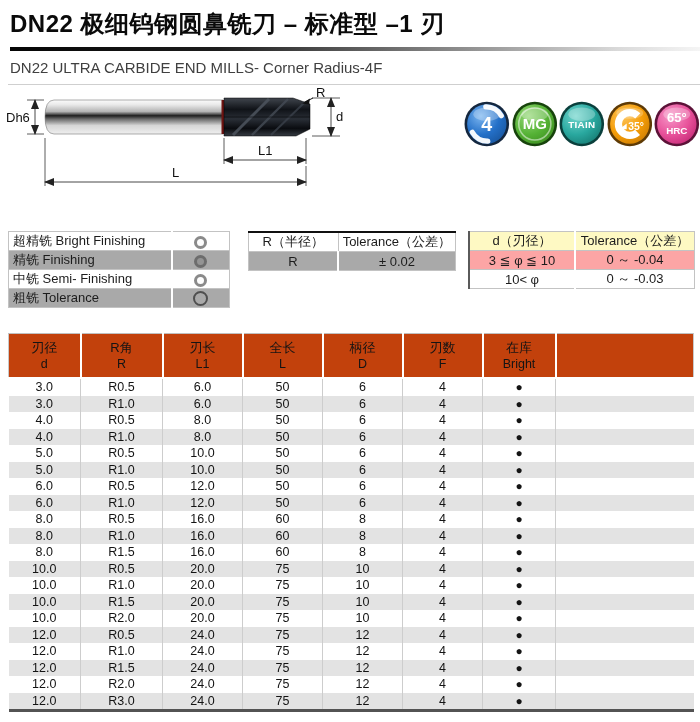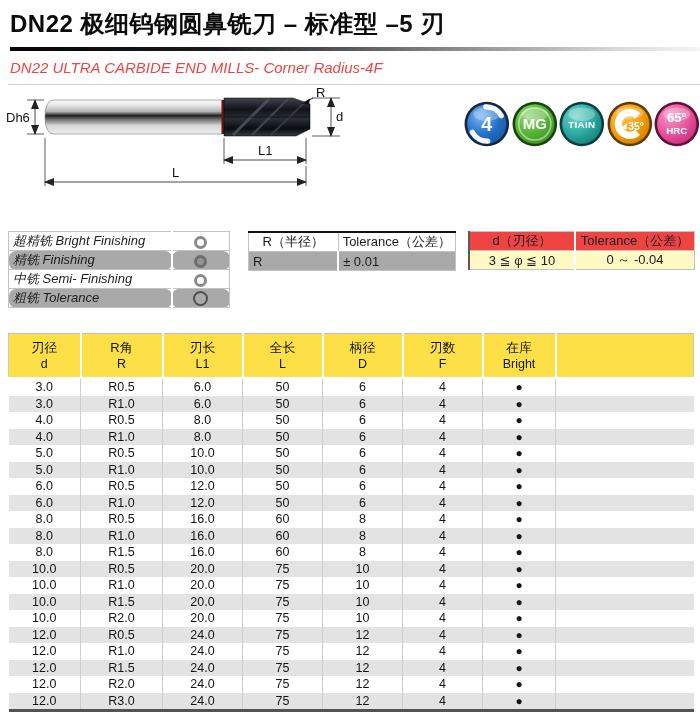--- a/index.html
+++ b/index.html
@@ -3,82 +3,82 @@
 <meta charset="utf-8">
 <style>
   html,body{margin:0;padding:0;background:#fff;}
   .page{position:relative;width:700px;height:722px;background:#fff;overflow:hidden;
         font-family:"Liberation Sans","DejaVu Sans",sans-serif;color:#111;}
 
   
   .title{position:absolute;left:10px;top:8px;font-size:24px;font-weight:bold;letter-spacing:.5px;color:#0a0a0a;white-space:nowrap;}
   .title-rule{position:absolute;left:10px;top:47px;width:690px;height:4px;
               background:linear-gradient(90deg,#050505 0%,#1c1c1c 30%,#8c8c8c 65%,#d9d9d9 88%,#f5f5f5 100%);}
-  .subtitle{position:absolute;left:10px;top:59px;font-size:15px;color:#ef4444;white-space:nowrap;font-style:italic;}
+  .subtitle{position:absolute;left:10px;top:59px;font-size:15px;color:#404040;white-space:nowrap;}
   .subtitle-rule{position:absolute;left:8px;top:84px;width:692px;height:1px;background:#cfcfcf;}
 
   
   .diagram{position:absolute;left:0;top:86px;}
   .diagram text{font-family:"Liberation Sans","DejaVu Sans",sans-serif;fill:#111;font-size:13px;}
 
   
   .badges{position:absolute;left:464px;top:101px;width:236px;height:46px;display:flex;gap:2px;}
   .badge{display:block;}
   .badge text{font-family:"Liberation Sans","DejaVu Sans",sans-serif;}
 
   
   .tbl{position:absolute;border-collapse:collapse;font-size:13px;color:#1c1c1c;}
   .tbl td,.tbl th{height:18px;padding:0 4px;border:1px solid #c3c3c3;font-weight:normal;white-space:nowrap;}
 
   
-  .finishing{left:8px;top:231px;width:222px;font-style:italic;}
+  .finishing{left:8px;top:231px;width:222px;}
   .finishing td.lab{width:160px;text-align:left;}
   .finishing td.sym{width:58px;text-align:center;border-left:2px solid #fff;}
-  .finishing tr.g td{background:#a9a9a9;border-radius:7px;}
+  .finishing tr.g td{background:#a9a9a9;}
   .sym-ico{display:inline-block;border-radius:50%;vertical-align:middle;box-sizing:content-box;}
   .s-double-ring{width:7px;height:7px;border:3px solid #8a8a8a;background:#fdfdfd;}
   .s-bullseye{width:7px;height:7px;border:3px solid #6d6d6d;background:#949494;}
   .s-open-circle{width:11px;height:11px;border:2px solid #4f4f4f;background:transparent;}
 
   
-  .rtol{left:248px;top:231px;width:208px;}
+  .rtol{left:248px;top:231px;width:208px;text-align:center;}
   .rtol th{background:#fff;border-top:2px solid #101010;}
   .rtol td{background:#a9a9a9;}
   .rtol td+td{border-left:2px solid #fff;}
   .rtol th.c1,.rtol td.c1{width:86px;}
 
   
   .dtol{left:468px;top:231px;width:227px;text-align:center;}
-  .dtol th{background:#ef4444;}
-  .dtol tr.g td{background:#fef9c3;}
+  .dtol th{background:#fef9c3;}
+  .dtol tr.g td{background:#fca5a5;}
   .dtol th+th,.dtol td+td{border-left:2px solid #fff;}
   .dtol th:first-child,.dtol td:first-child{border-left:2px solid #5a5a5a;}
   .dtol th.c1,.dtol td.c1{width:96px;}
 
   
   .main{position:absolute;left:8px;top:333px;width:685px;border-collapse:collapse;
         table-layout:fixed;font-size:12.5px;text-align:center;color:#141414;}
-  .main th{background:#fde047;font-weight:normal;border-left:2px solid #fff;
+  .main th{background:#c2410c;font-weight:normal;border-left:2px solid #fff;
            border-top:1px solid #c0c0c0;border-bottom:2px solid #fff;padding:6px 0 5px;}
   .main th:first-child{border-left:1px solid #c9c9c9;}
   .main th:last-child{border-right:1px solid #c9c9c9;}
   .main th .cn{font-size:13px;line-height:16px;}
   .main th .en{font-size:12.5px;line-height:16px;}
   .main td{height:16.5px;line-height:16px;padding:0;border-left:1px solid #cdcdcd;}
   .main td:first-child{border-left:none;}
   .main tr.g td{background:#e3e3e3;}
   .main tr:last-child td{border-bottom:3px solid #535353;}
   .main td.stock{font-size:12px;}
 </style>
 </head>
 <body>
 
 <div class="page">
 
-  <div class="title">DN22 极细钨钢圆鼻铣刀 – 标准型 –5 刃</div>
+  <div class="title">DN22 极细钨钢圆鼻铣刀 – 标准型 –1 刃</div>
   <div class="title-rule"></div>
   <div class="subtitle">DN22 ULTRA CARBIDE END MILLS- Corner Radius-4F</div>
   <div class="subtitle-rule"></div>
 
   <svg class="diagram" width="460" height="110" viewBox="0 0 460 110">
     <defs>
       <linearGradient id="shankG" x1="0" y1="0" x2="0" y2="1">
         <stop offset="0" stop-color="#fbfbfb"></stop>
           <stop offset=".14" stop-color="#e9e9e9"></stop>
         <stop offset=".34" stop-color="#b3b3b3"></stop>
@@ -230,36 +230,40 @@
   <table class="tbl rtol">
     <thead>
       <tr>
         <th class="c1">R（半径）</th>
         <th>Tolerance（公差）</th>
       </tr>
     </thead>
     <tbody>
         <tr>
           <td class="c1">R</td>
-          <td>± 0.01</td>
+          <td>± 0.02</td>
         </tr>
       </tbody>
   </table>
 
   <table class="tbl dtol">
     <thead>
       <tr>
         <th class="c1">d（刃径）</th>
         <th>Tolerance（公差）</th>
       </tr>
     </thead>
     <tbody>
         <tr class="g">
           <td class="c1">3 ≦ φ ≦ 10</td>
           <td>0 ～ -0.04</td>
+        </tr>
+        <tr>
+          <td class="c1">10&lt; φ</td>
+          <td>0 ～ -0.03</td>
         </tr>
       </tbody>
   </table>
 
   <table class="main">
     <colgroup>
       <col style="width:72px">
         <col style="width:82px">
         <col style="width:80px">
         <col style="width:80px">

